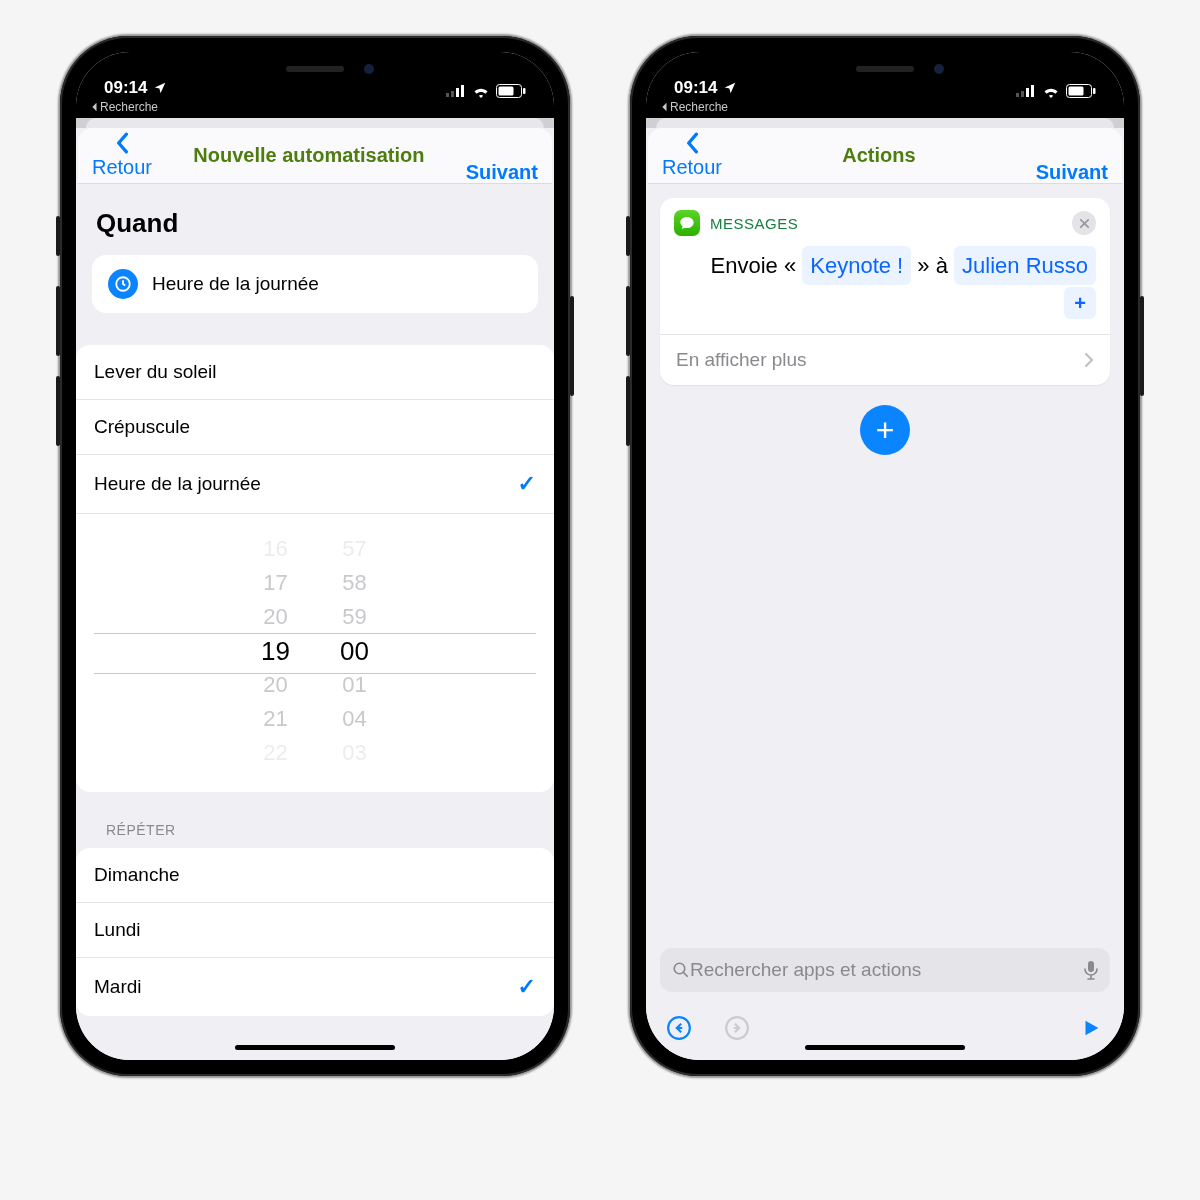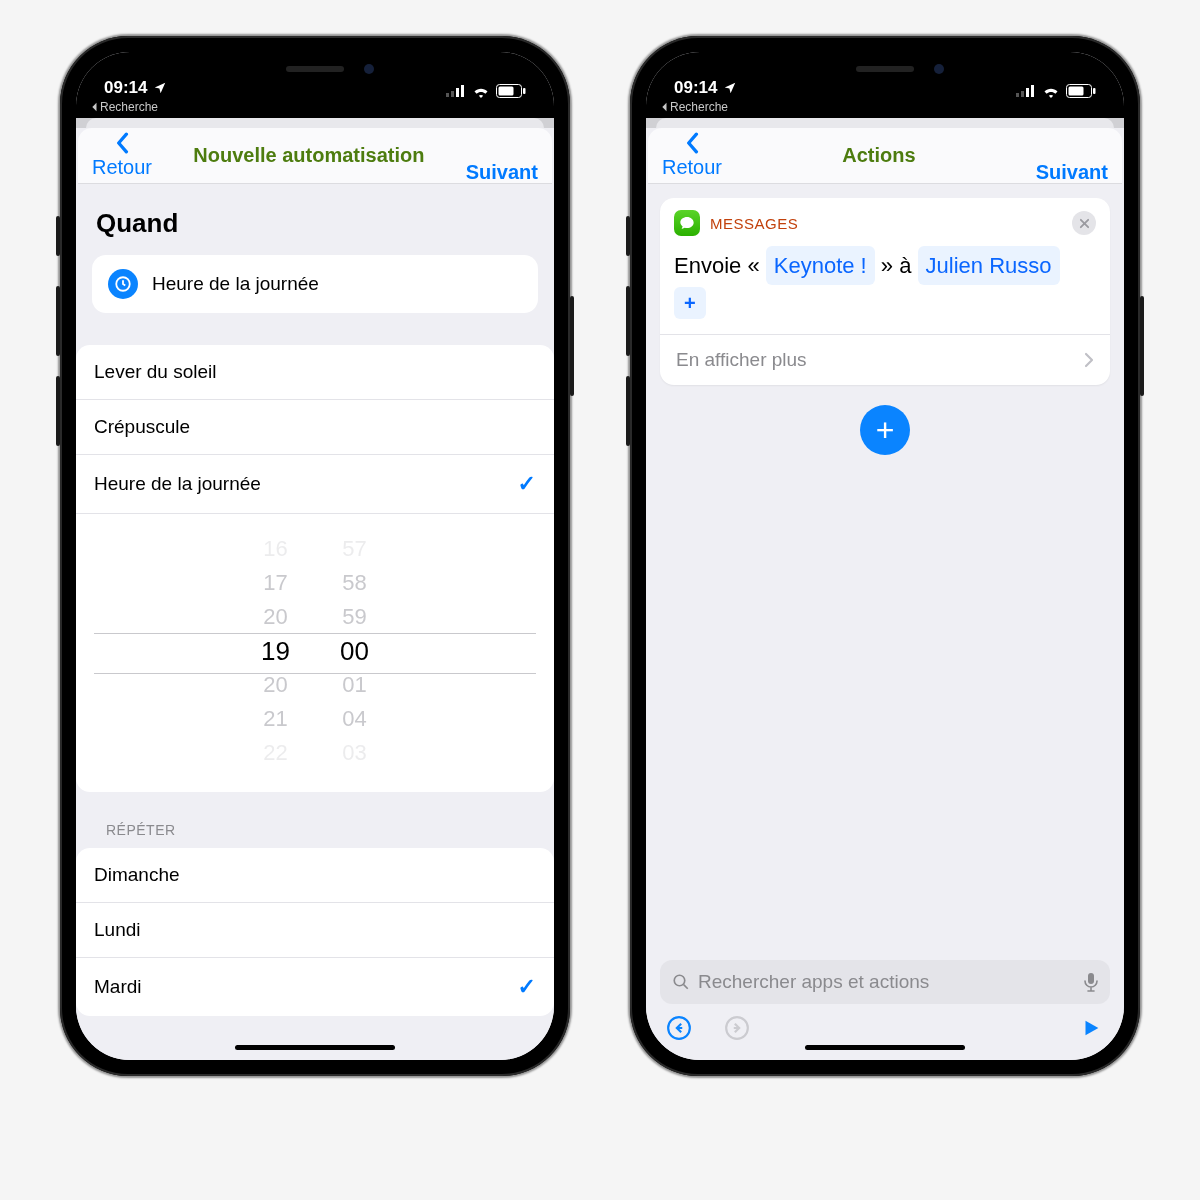--- a/index.html
+++ b/index.html
@@ -178,56 +178,56 @@
   .action-card {
     margin:14px 14px 0;
     background:#fff;
     border-radius:14px;
     box-shadow: 0 1px 2px rgba(0,0,0,0.06);
     overflow:hidden;
   }
   .action-head {
     display:flex; align-items:center; gap:10px;
     padding:12px 14px 6px;
-    color:#c2410c; font-size:15px; letter-spacing:0.5px;
+    color:#15803d; font-size:15px; letter-spacing:0.5px;
   }
   .action-head .close {
     margin-left:auto; width:24px; height:24px; border-radius:50%; background:#e4e4e8;
     display:flex;align-items:center;justify-content:center;color:#9a9aa0;font-size:15px;
   }
   .msg-icon {
     width:26px;height:26px;border-radius:7px;
     background:linear-gradient(#5ad427,#2bb000);
     display:flex;align-items:center;justify-content:center;
   }
   .action-body {
     padding: 4px 14px 14px;
-    font-size:22px; line-height:1.6;
+    font-size:22px; line-height:1.6;text-align:right;
   }
   .token {
     background:#eaf3ff; color:#0a66ff; border-radius:6px; padding:2px 8px; display:inline-block;
   }
   .token-plus {
     background:#eaf3ff; color:#0a66ff; border-radius:6px; padding:0 10px; font-size:20px; font-weight:600; display:inline-block;
   }
   .more-row {
     border-top:1px solid #e3e3e8;
     padding:14px 16px; color:#8a8a8e; font-size:19px;
     display:flex; align-items:center; justify-content:space-between;
   }
 
   .big-plus {
     margin:20px auto 0; width:50px; height:50px; border-radius:50%; background:#0a84ff;
     display:flex;align-items:center;justify-content:center; color:#fff; font-size:32px; font-weight:300;
   }
 
   .search-wrap {
-    position:absolute; bottom:56px; left:14px; right:14px;
+    position:absolute; bottom:68px; left:14px; right:14px;
     background:#e4e4e9; border-radius:12px; height:44px;
-    display:flex; align-items:center; padding:0 12px; gap:8px; color:#8a8a8e; font-size:19px;
+    display:flex; align-items:center; padding:0 12px; color:#8a8a8e; font-size:19px;
   }
   .search-wrap input {
     flex:1; border:none; background:transparent; font-size:19px; color:#333;
   }
   .search-wrap input::placeholder { color:#8a8a8e; }
   .toolbar {
     position:absolute; bottom:14px; left:18px; right:18px; height:36px;
     display:flex; align-items:center; gap:28px;
   }
   .tb-btn { width:30px; height:30px; display:flex;align-items:center;justify-content:center;}

